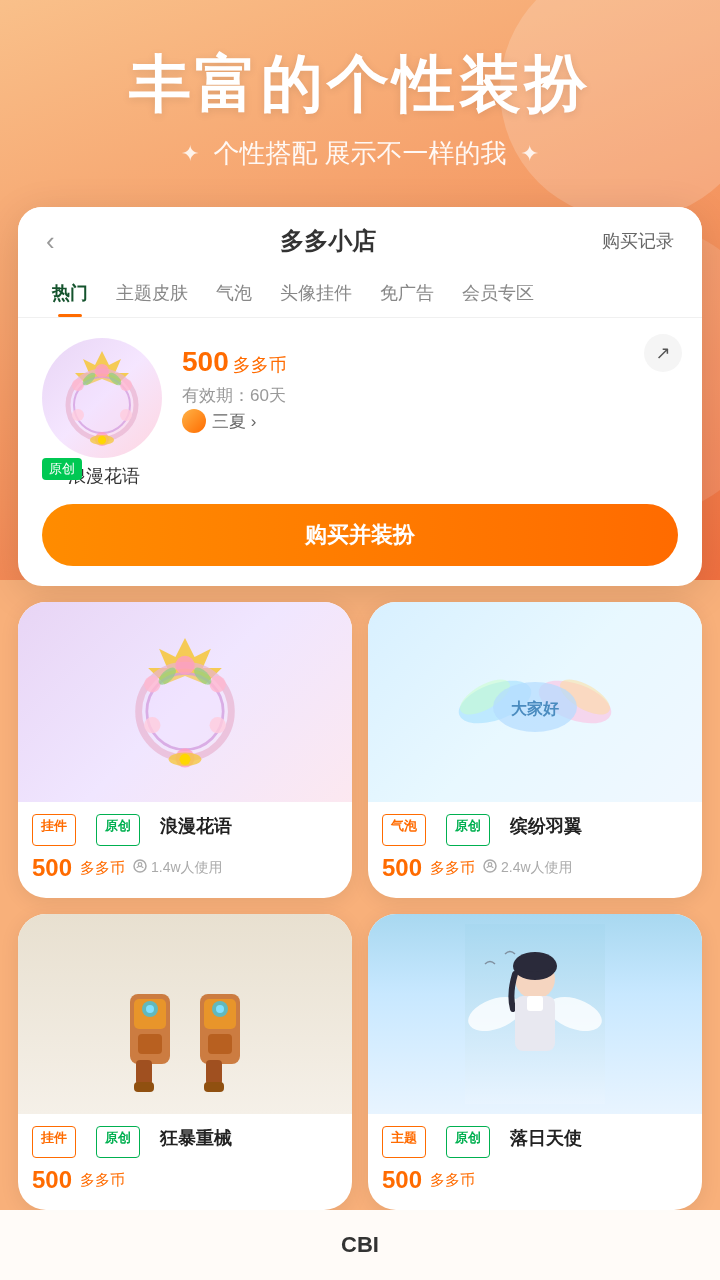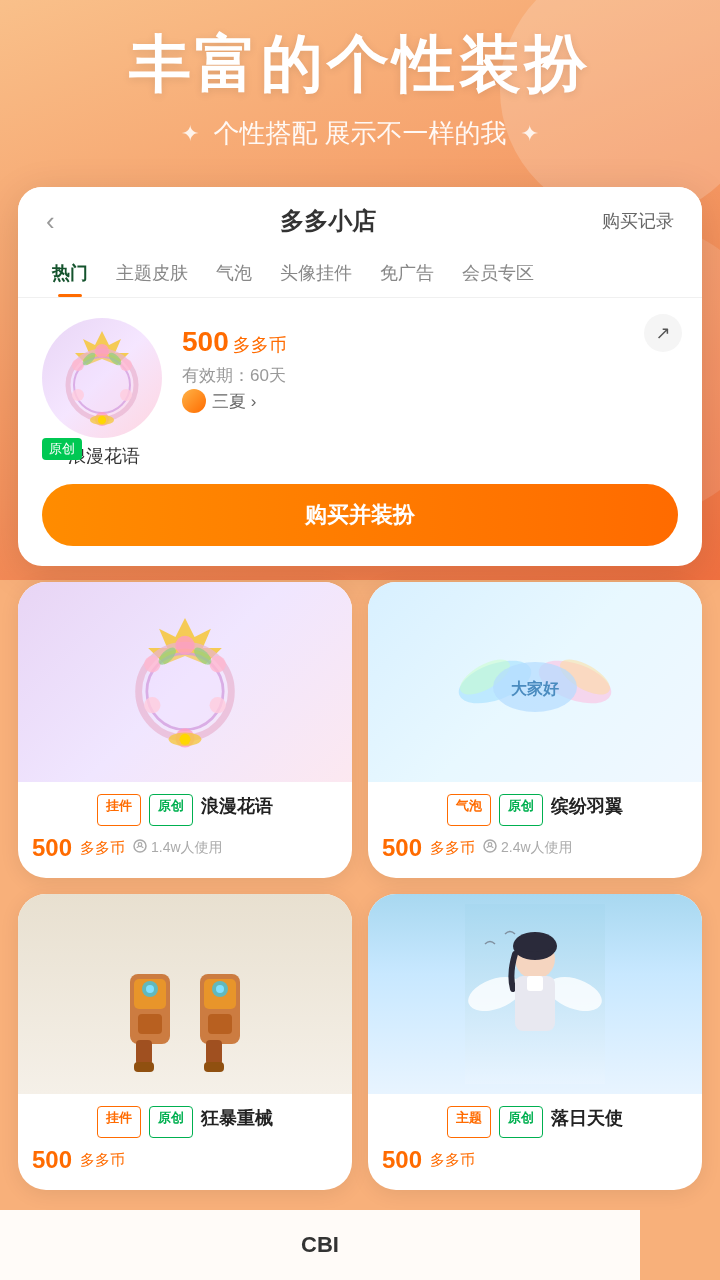--- a/index.html
+++ b/index.html
@@ -34,21 +34,21 @@
       width: 300px; height: 300px;
       background: rgba(255,255,255,0.12);
       border-radius: 50%;
     }
 
     
     .hero-section {
       position: relative;
       z-index: 1;
       text-align: center;
-      padding-top: 30px;
+      padding-top: 50px;
     }
     .hero-title {
       font-size: 62px;
       font-weight: 900;
       color: #fff;
       letter-spacing: 4px;
       text-shadow: 0 2px 8px rgba(0,0,0,0.1);
       line-height: 1.1;
     }
     .hero-subtitle {
@@ -279,24 +279,23 @@
     }
     .product-card-image.bubble {
       background: linear-gradient(135deg, #d8f0ff 0%, #e8f8ff 50%, #f0f8ff 100%);
     }
 
     .product-card-body {
       padding: 12px 14px 16px;
     }
     .product-tags {
       display: flex;
-      gap: 8px;
+      gap: 20px;
       flex-wrap: wrap;
       margin-bottom: 8px;
-      justify-content: center;
     }
     .tag {
       font-size: 13px;
       padding: 2px 8px;
       border-radius: 4px;
       font-weight: 600;
     }
     .tag-type {
       border: 1.5px solid #ff6b00;
       color: #ff6b00;
@@ -329,21 +328,21 @@
       font-size: 14px;
       color: #aaa;
       display: flex;
       gap: 4px;
     }
 
     
     .bottom-bar {
       position: fixed;
       bottom: 0; left: 0;
-      width: 640px;
+      width: 720px;
       height: 70px;
       background: rgba(255,255,255,0.95);
       display: flex;
       align-items: center;
       justify-content: center;
       z-index: 10;
     }
     .cbi-label {
       font-size: 22px;
       font-weight: 700;

